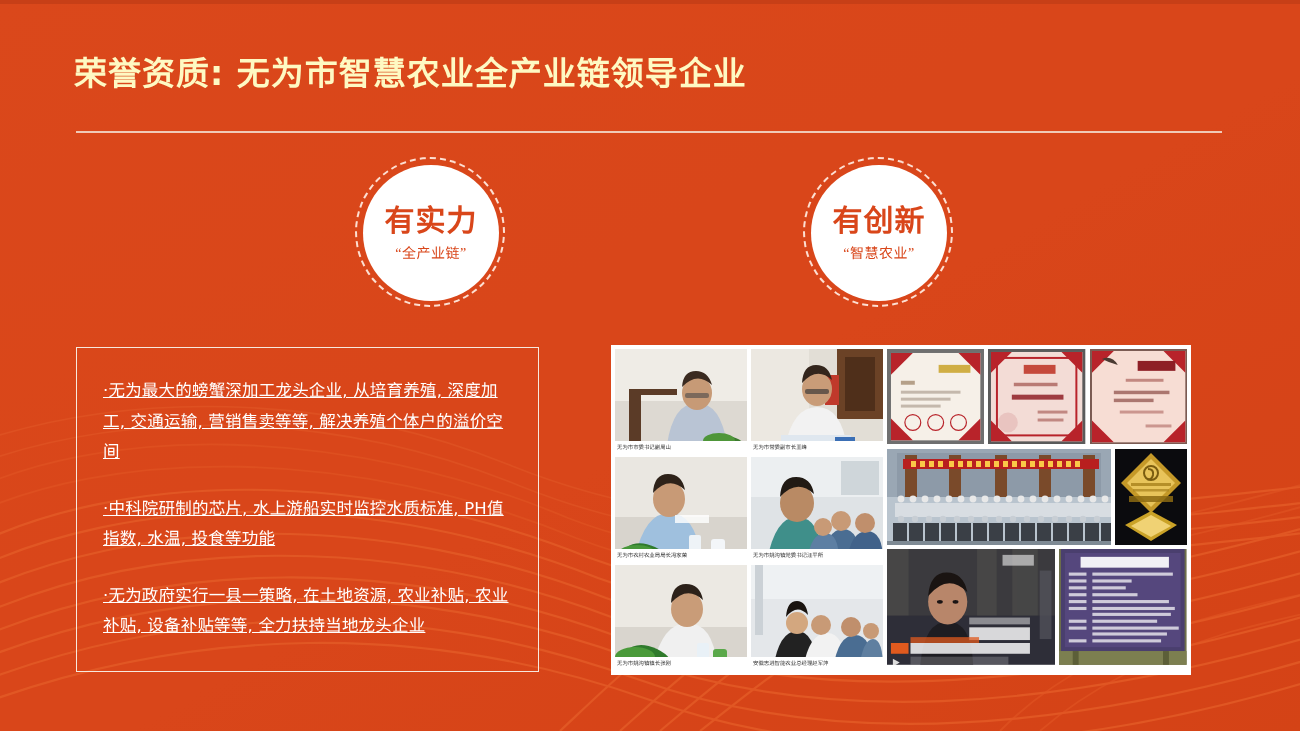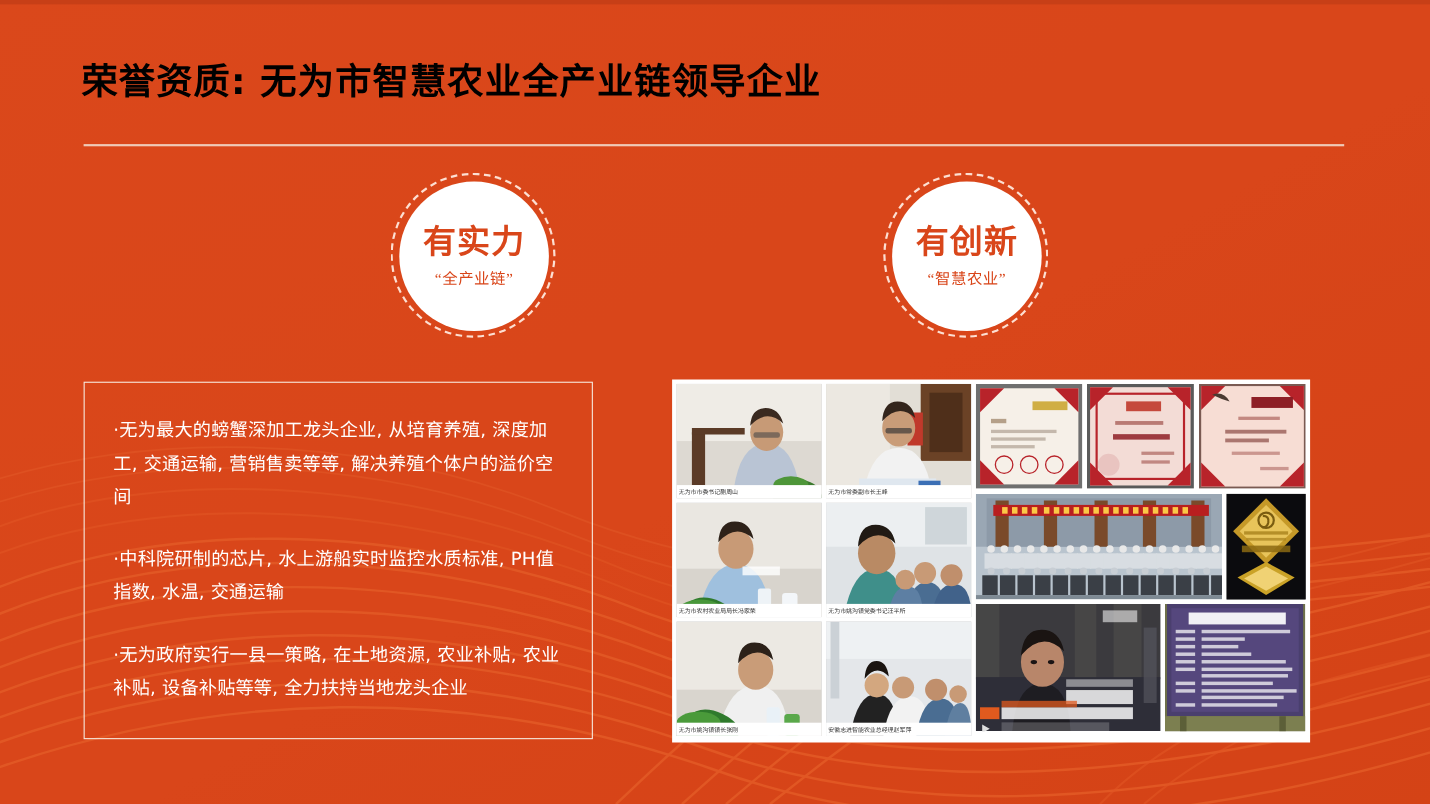--- a/index.html
+++ b/index.html
@@ -17,21 +17,21 @@
     pointer-events:none;z-index:0;opacity:.55;
   }
   #bg-top-edge{
     position:absolute;left:0;top:0;width:1300px;height:4px;
     background:#c73f17;z-index:1;
   }
 
   
   .header{position:absolute;left:74px;top:54px;z-index:5;}
   .title{
-    font-size:33px;font-weight:bold;color:#000000;
+    font-size:33px;font-weight:bold;color:#fef9c3;
     letter-spacing:1px;white-space:nowrap;line-height:1.2;
     font-family:"DejaVu Sans","Liberation Sans",sans-serif;
   }
   .divider{
     position:absolute;left:76px;top:131px;width:1146px;height:2px;
     background:#f3e2d4;opacity:.85;z-index:5;
   }
 
   
   .badges{
@@ -64,20 +64,21 @@
   
   .text-panel{
     position:absolute;left:76px;top:347px;width:463px;height:325px;
     border:1.5px solid #f7e9de;box-sizing:border-box;z-index:5;
     padding:28px 26px 0 26px;
   }
   .para{
     color:#ffffff;font-size:16.5px;line-height:1.85;
     margin:0 0 26px 0;letter-spacing:.2px;
     font-family:"DejaVu Sans","Liberation Sans",sans-serif;
+    text-decoration:underline;
   }
   .para:last-child{margin-bottom:0;}
 
   
   .collage{
     position:absolute;left:611px;top:345px;width:580px;height:330px;
     background:#ffffff;z-index:5;box-sizing:border-box;
     padding:4px;display:flex;gap:4px;
   }
   .col-left{width:268px;display:flex;flex-direction:column;gap:4px;}
@@ -166,21 +167,21 @@
       <div class="badge-main">有创新</div>
       <div class="badge-sub">“智慧农业”</div>
     </div>
   </div>
 
 
 </div>
 
 <div class="text-panel">
   <p class="para">·无为最大的螃蟹深加工龙头企业, 从培育养殖, 深度加工, 交通运输, 营销售卖等等, 解决养殖个体户的溢价空间</p>
-  <p class="para">·中科院研制的芯片, 水上游船实时监控水质标准, PH值指数, 水温, 交通运输</p>
+  <p class="para">·中科院研制的芯片, 水上游船实时监控水质标准, PH值指数, 水温, 投食等功能</p>
   <p class="para">·无为政府实行一县一策略, 在土地资源, 农业补贴, 农业补贴, 设备补贴等等, 全力扶持当地龙头企业</p>
 </div>
 
 <div class="collage">
 
   <div class="col-left">
 
     <div class="ph-row">
       <div class="ph">
         <svg viewBox="0 0 132 104" preserveAspectRatio="none">

